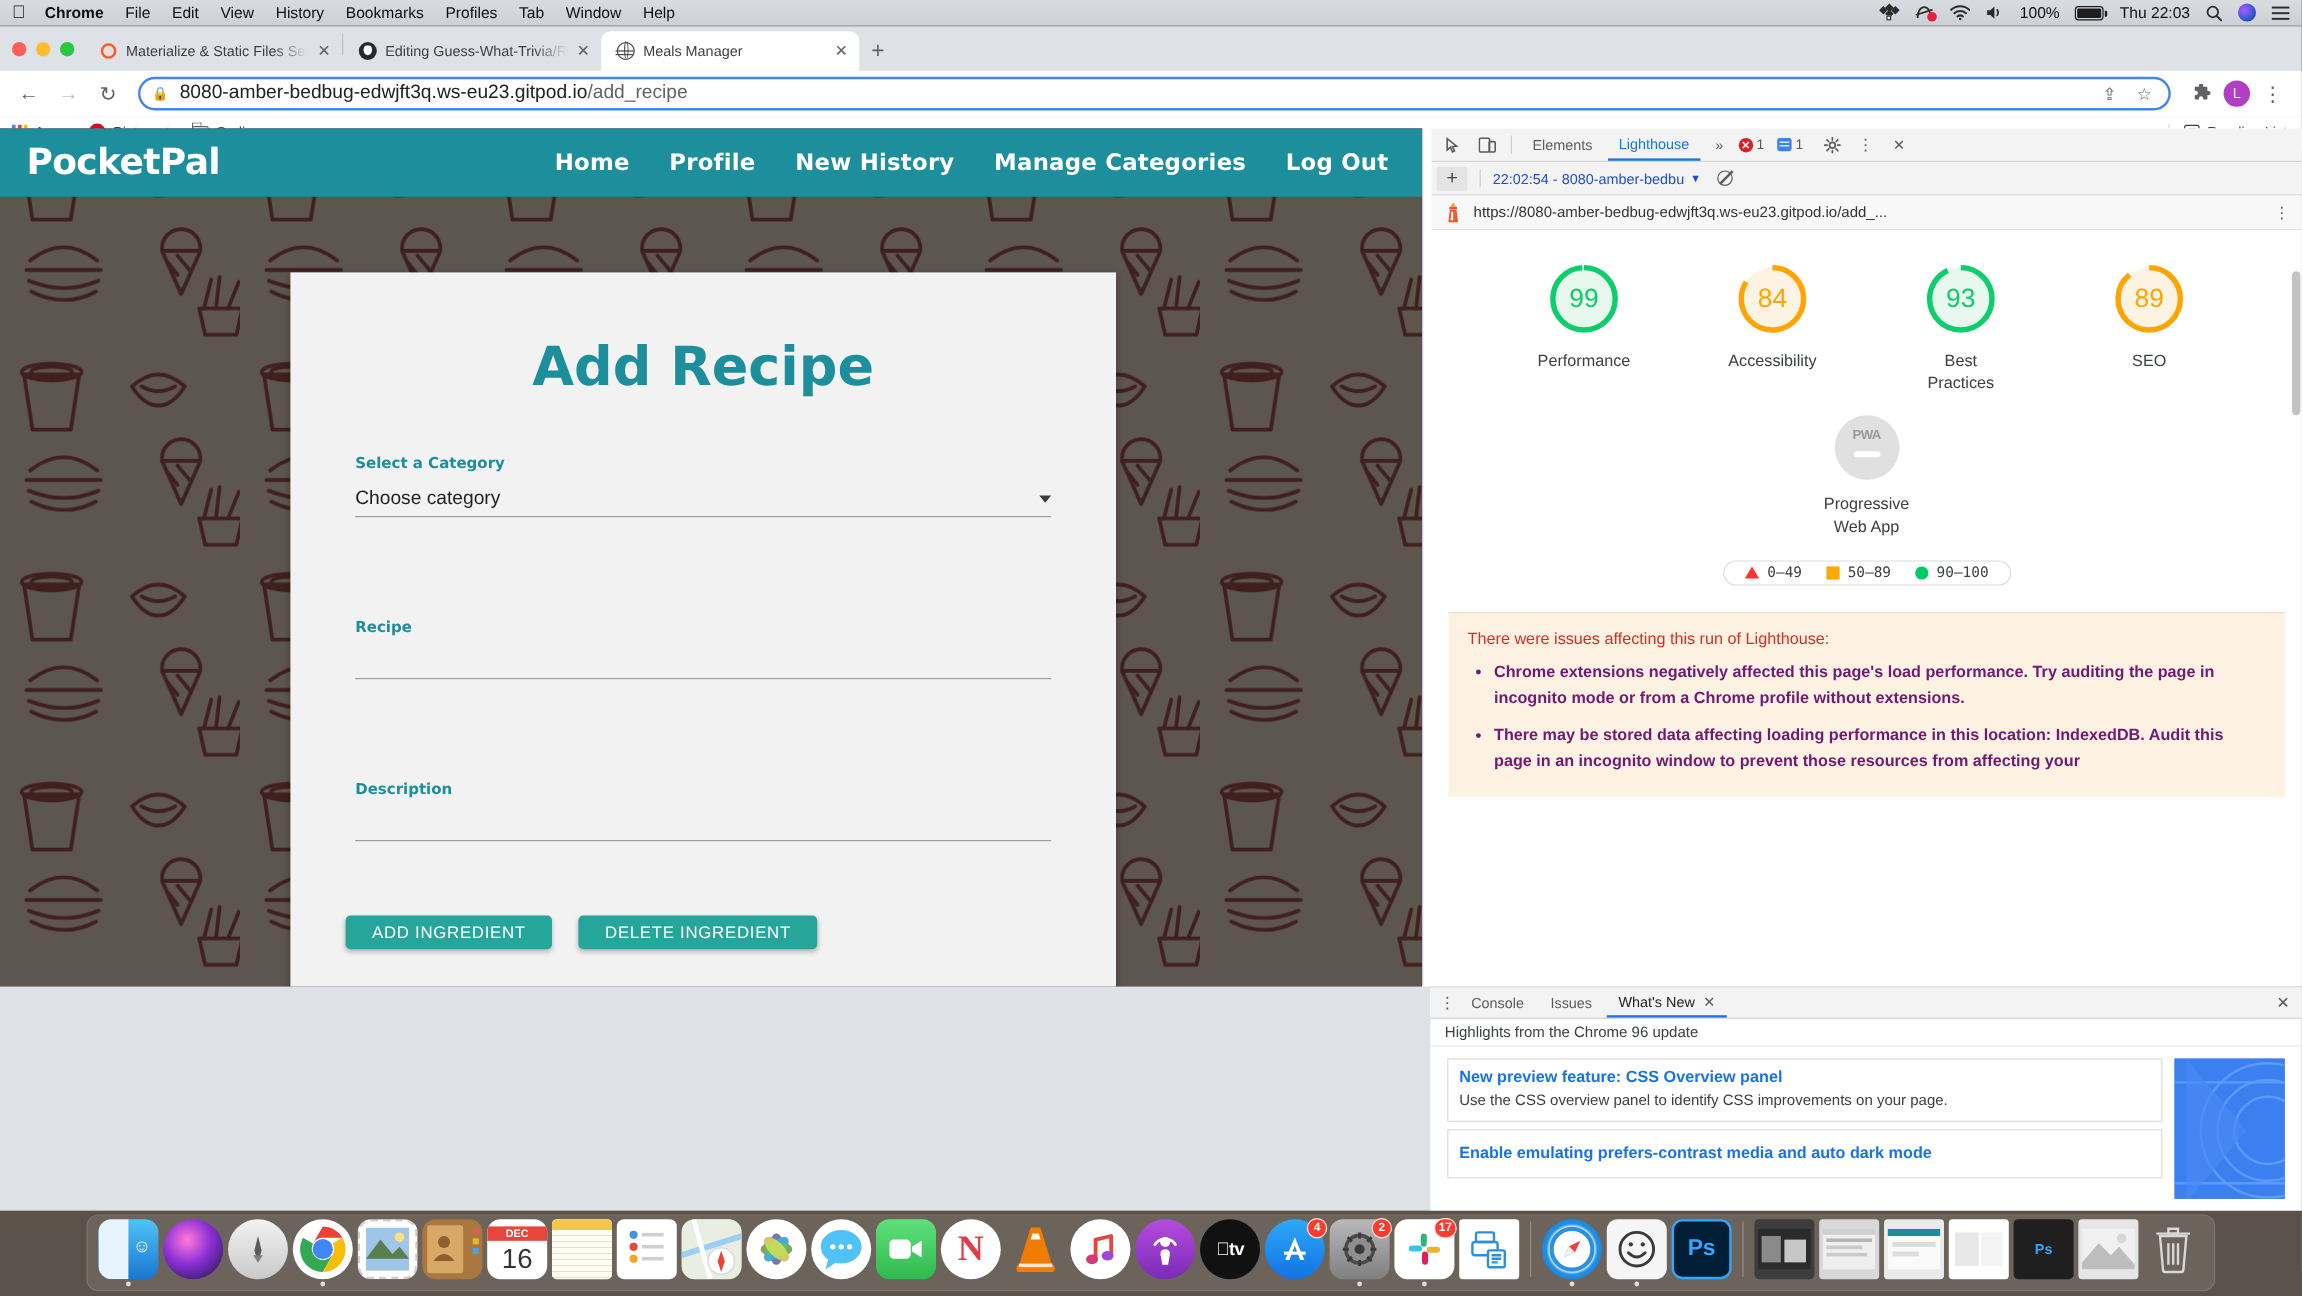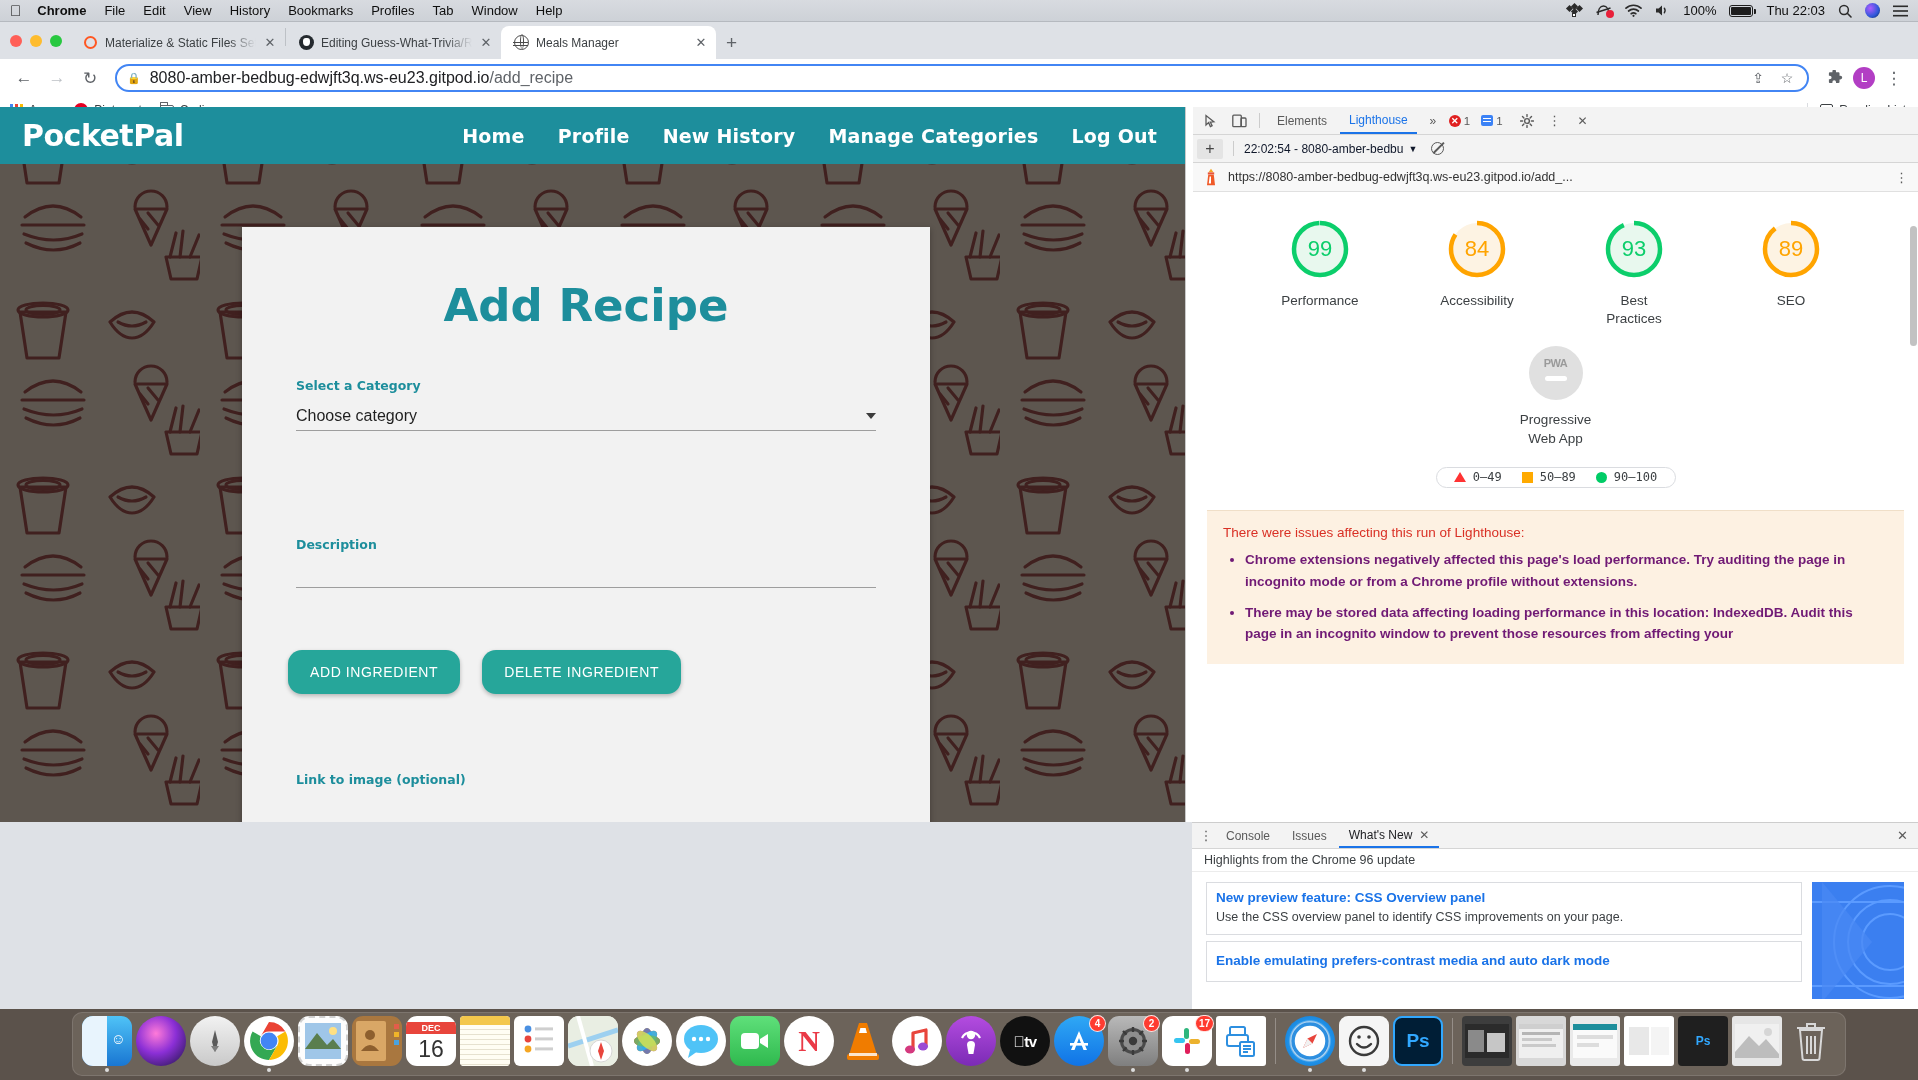--- a/index.html
+++ b/index.html
@@ -139,21 +139,21 @@
   .field .lab { color:#1d8e9c; font-weight:bold; font-size:12.5px; font-family:"DejaVu Sans",sans-serif; margin-bottom:8px;}
   .field .line { border-bottom: 1px solid #9e9e9e; height: 30px; position:relative; }
   .select-line { display:flex; align-items:flex-end; justify-content:space-between; }
   .select-val { font-size:16px; color:#1f1f1f; padding-bottom:5px; }
   .caret { width:0;height:0;border-left:5px solid transparent;border-right:5px solid transparent;border-top:6px solid #3c3c3c;margin-bottom:11px;}
   .field.empty .line { height: 28px; }
   .spacer-lg { height: 22px; }
   .btnrow { padding: 0 18px; display:flex; gap:22px; margin-top: 22px; }
   .mbtn {
     background:#26a69a; color:#fff; border:none; font-size:14px;
-    letter-spacing:.6px; padding: 0 22px; height:44px; border-radius:14px;
+    letter-spacing:.6px; padding: 0 22px; height:28px; border-radius:4px;
     box-shadow: 0 2px 4px rgba(0,0,0,.25); cursor:pointer;
     font-family:"Liberation Sans",sans-serif;
   }
 
   
   .devtools {
     position:absolute; top:107px; left:1185px; width:733px; height:715px;
     background:#fff; border-left: 1px solid #c9c9c9;
     display:flex; flex-direction:column;
     font-family:"Liberation Sans", sans-serif;
@@ -171,21 +171,21 @@
   .badge-err,.badge-msg{display:flex;align-items:center;gap:3px;font-size:11.5px;color:#5a5a5a;}
   .err-dot{width:12px;height:12px;border-radius:50%;background:#e02020;color:#fff;font-size:9px;display:flex;align-items:center;justify-content:center;font-weight:bold;}
   .msg-sq{width:12px;height:11px;border-radius:2px;background:#3b82f6;position:relative;}
   .msg-sq::after{content:'';position:absolute;left:2px;top:2.5px;width:8px;height:1.2px;background:#fff;box-shadow:0 3px 0 #fff;}
 
   .dt-sub {
     height:28px; background:#f3f3f3; border-bottom:1px solid #d5d5d5;
     display:flex;align-items:center;gap:6px;padding:0 4px; margin-left:7px;
   }
   .plusbtn{width:26px;height:20px;background:#e4e4e4;border-radius:2px;display:flex;align-items:center;justify-content:center;font-size:16px;color:#444;}
-  .dt-sub .chip{font-size:12px;color:#0f172a;display:flex;align-items:center;gap:5px;}
+  .dt-sub .chip{font-size:12px;color:#1d4ed8;display:flex;align-items:center;gap:5px;}
   .clear-ic{width:13px;height:13px;border:1.6px solid #5a5a5a;border-radius:50%;position:relative;}
   .clear-ic::after{content:'';position:absolute;left:-1.5px;top:4.2px;width:15px;height:1.6px;background:#5a5a5a;transform:rotate(-45deg);}
 
   .lh-urlbar{height:29px;background:#f8f8f8;border-bottom:1px solid #e0e0e0;display:flex;align-items:center;gap:9px;padding:0 10px;margin-left:7px;}
   .lh-icon{width:16px;height:18px;position:relative;flex:0 0 16px;}
   .lh-url{font-size:12.5px;color:#333;flex:1;white-space:nowrap;overflow:hidden;}
   .kebab{color:#5a5a5a;font-size:13px;letter-spacing:0;line-height:1;}
 
   .lh-body{flex:1;overflow:hidden;background:#fff;margin-left:7px;position:relative;}
   .gauges{display:flex;justify-content:center;gap:33px;padding:26px 0 6px 0;}
@@ -448,20 +448,24 @@
     <div class="field">
       <div class="lab">Select a Category</div>
       <div class="line select-line">
         <span class="select-val">Choose category</span>
         <span class="caret"></span>
       </div>
     </div>
 
     <div class="spacer-lg"></div>
 
+    <div class="field empty">
+      <div class="lab">Recipe</div>
+      <div class="line"></div>
+    </div>
 
     <div class="spacer-lg"></div>
 
     <div class="field empty">
       <div class="lab">Description</div>
       <div class="line"></div>
     </div>
 
     <div class="spacer-lg"></div>
 

